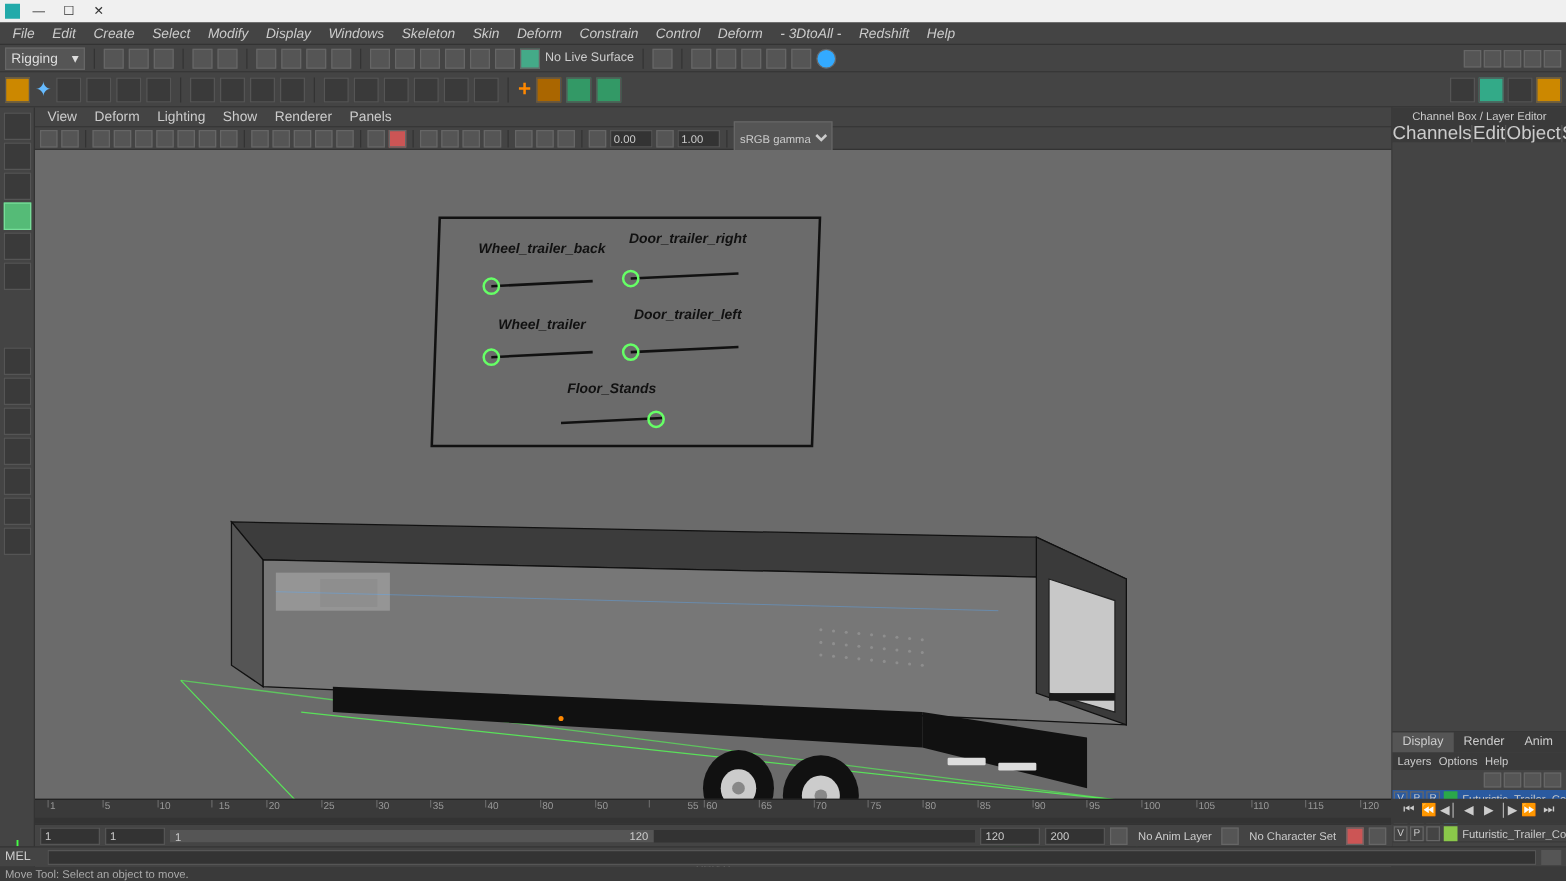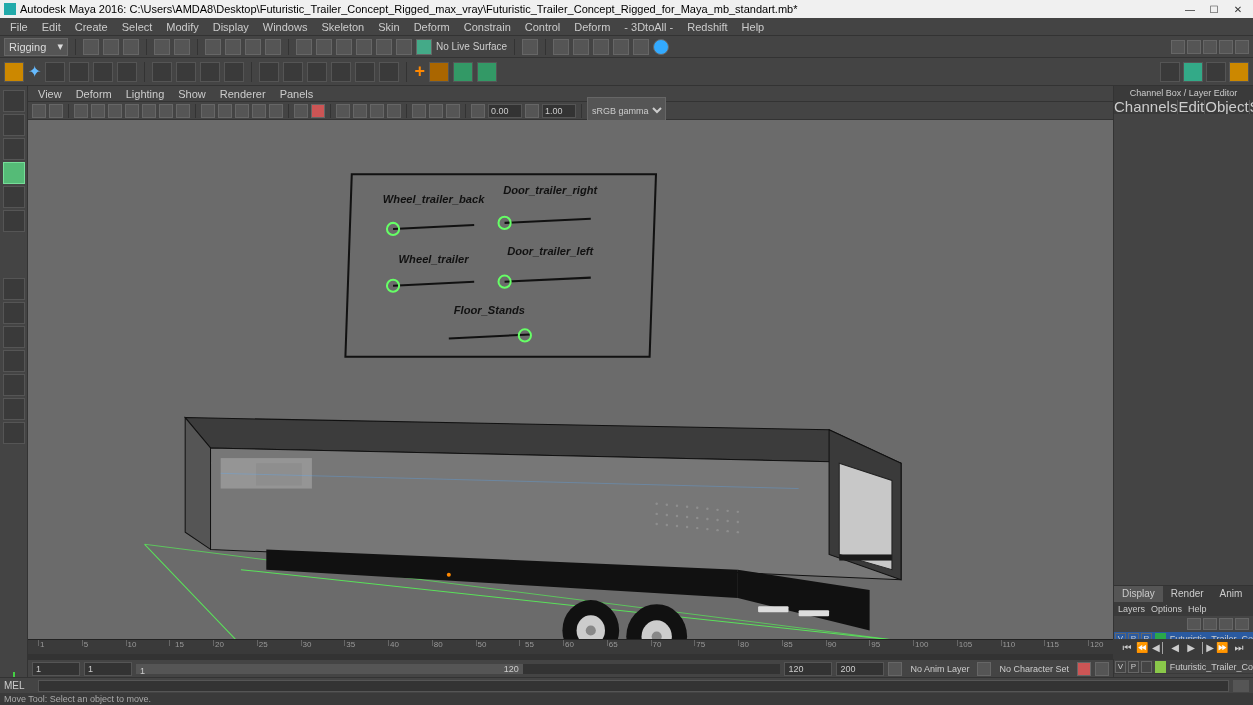--- a/index.html
+++ b/index.html
@@ -7,21 +7,21 @@
 
 
 .titlebar { height:18px; background:#f0f0f0; color:#000; display:flex; align-items:center; padding:0 4px; font-size:11px; }
 .titlebar .logo { width:12px; height:12px; background:#2aa; margin-right:4px; }
 .titlebar .title { flex:1; }
 .winbtns { display:flex; gap:2px; }
 .winbtns span { width:22px; height:14px; display:flex; align-items:center; justify-content:center; color:#333; font-size:10px;}
 .winbtns span.close { color:#333; }
 
 
-.menubar { height:18px; background:#444; display:flex; align-items:center; padding:0 4px; gap:2px; border-bottom:1px solid #333;}
+.menubar { height:18px; background:#444; display:flex; align-items:center; padding:0 4px; gap:2px; border-bottom:1px solid #333;font-style:italic;}
 .menubar span { padding:1px 6px; color:#ccc; cursor:default; }
 
 
 .shelfrow { height:22px; background:#444; display:flex; align-items:center; padding:0 4px; gap:4px; border-bottom:1px solid #333;}
 .shelfrow .dropdown { width:64px; height:18px; background:#555; border:1px solid #666; display:flex; align-items:center; padding:0 4px; color:#ddd; font-size:10px;}
 .shelfrow .ico { width:16px; height:16px; background:#555; border:1px solid #666; display:inline-block;}
 .shelfrow .sep { width:1px; height:16px; background:#333; margin:0 3px;}
 .shelfrow .nolive { color:#ccc; font-size:10px; }
 
 
@@ -108,21 +108,20 @@
 .shelfrow .rightico span { width:14px; height:14px; background:#555; border:1px solid #666;}
 
 
 .shelf .rightgroup { margin-left:auto; display:flex; gap:3px;}
 </style>
 </head>
 <body>
 
 <div class="titlebar">
   <div class="logo"></div>
-  <div class="title">Autodesk Maya 2016: C:\Users\AMDA8\Desktop\Futuristic_Trailer_Concept_Rigged_max_vray\Futuristic_Trailer_Concept_Rigged_for_Maya_mb_standart.mb*</div>
   <div class="winbtns">
     <span>—</span>
     <span>☐</span>
     <span class="close">✕</span>
   </div>
 </div>
 
 <div class="menubar">
   <span>File</span>
   <span>Edit</span>
@@ -456,21 +455,21 @@
       <div class="ticklbl" style="left: 274.5px;">30</div>
       <div class="tick" style="left: 316.25px;"></div>
       <div class="ticklbl" style="left: 318.25px;">35</div>
       <div class="tick" style="left: 360px;"></div>
       <div class="ticklbl" style="left: 362px;">40</div>
       <div class="tick" style="left: 403.75px;"></div>
       <div class="ticklbl" style="left: 405.75px;">80</div>
       <div class="tick" style="left: 447.5px;"></div>
       <div class="ticklbl" style="left: 449.5px;">50</div>
       <div class="tick" style="left: 491.25px;"></div>
-      <div class="ticklbl" style="left: 497px;">55</div>
+      <div class="ticklbl" style="left: 522px;">55</div>
       <div class="tick" style="left: 535px;"></div>
       <div class="ticklbl" style="left: 537px;">60</div>
       <div class="tick" style="left: 578.75px;"></div>
       <div class="ticklbl" style="left: 580.75px;">65</div>
       <div class="tick" style="left: 622.5px;"></div>
       <div class="ticklbl" style="left: 624.5px;">70</div>
       <div class="tick" style="left: 666.25px;"></div>
       <div class="ticklbl" style="left: 668.25px;">75</div>
       <div class="tick" style="left: 710px;"></div>
       <div class="ticklbl" style="left: 712px;">80</div>

